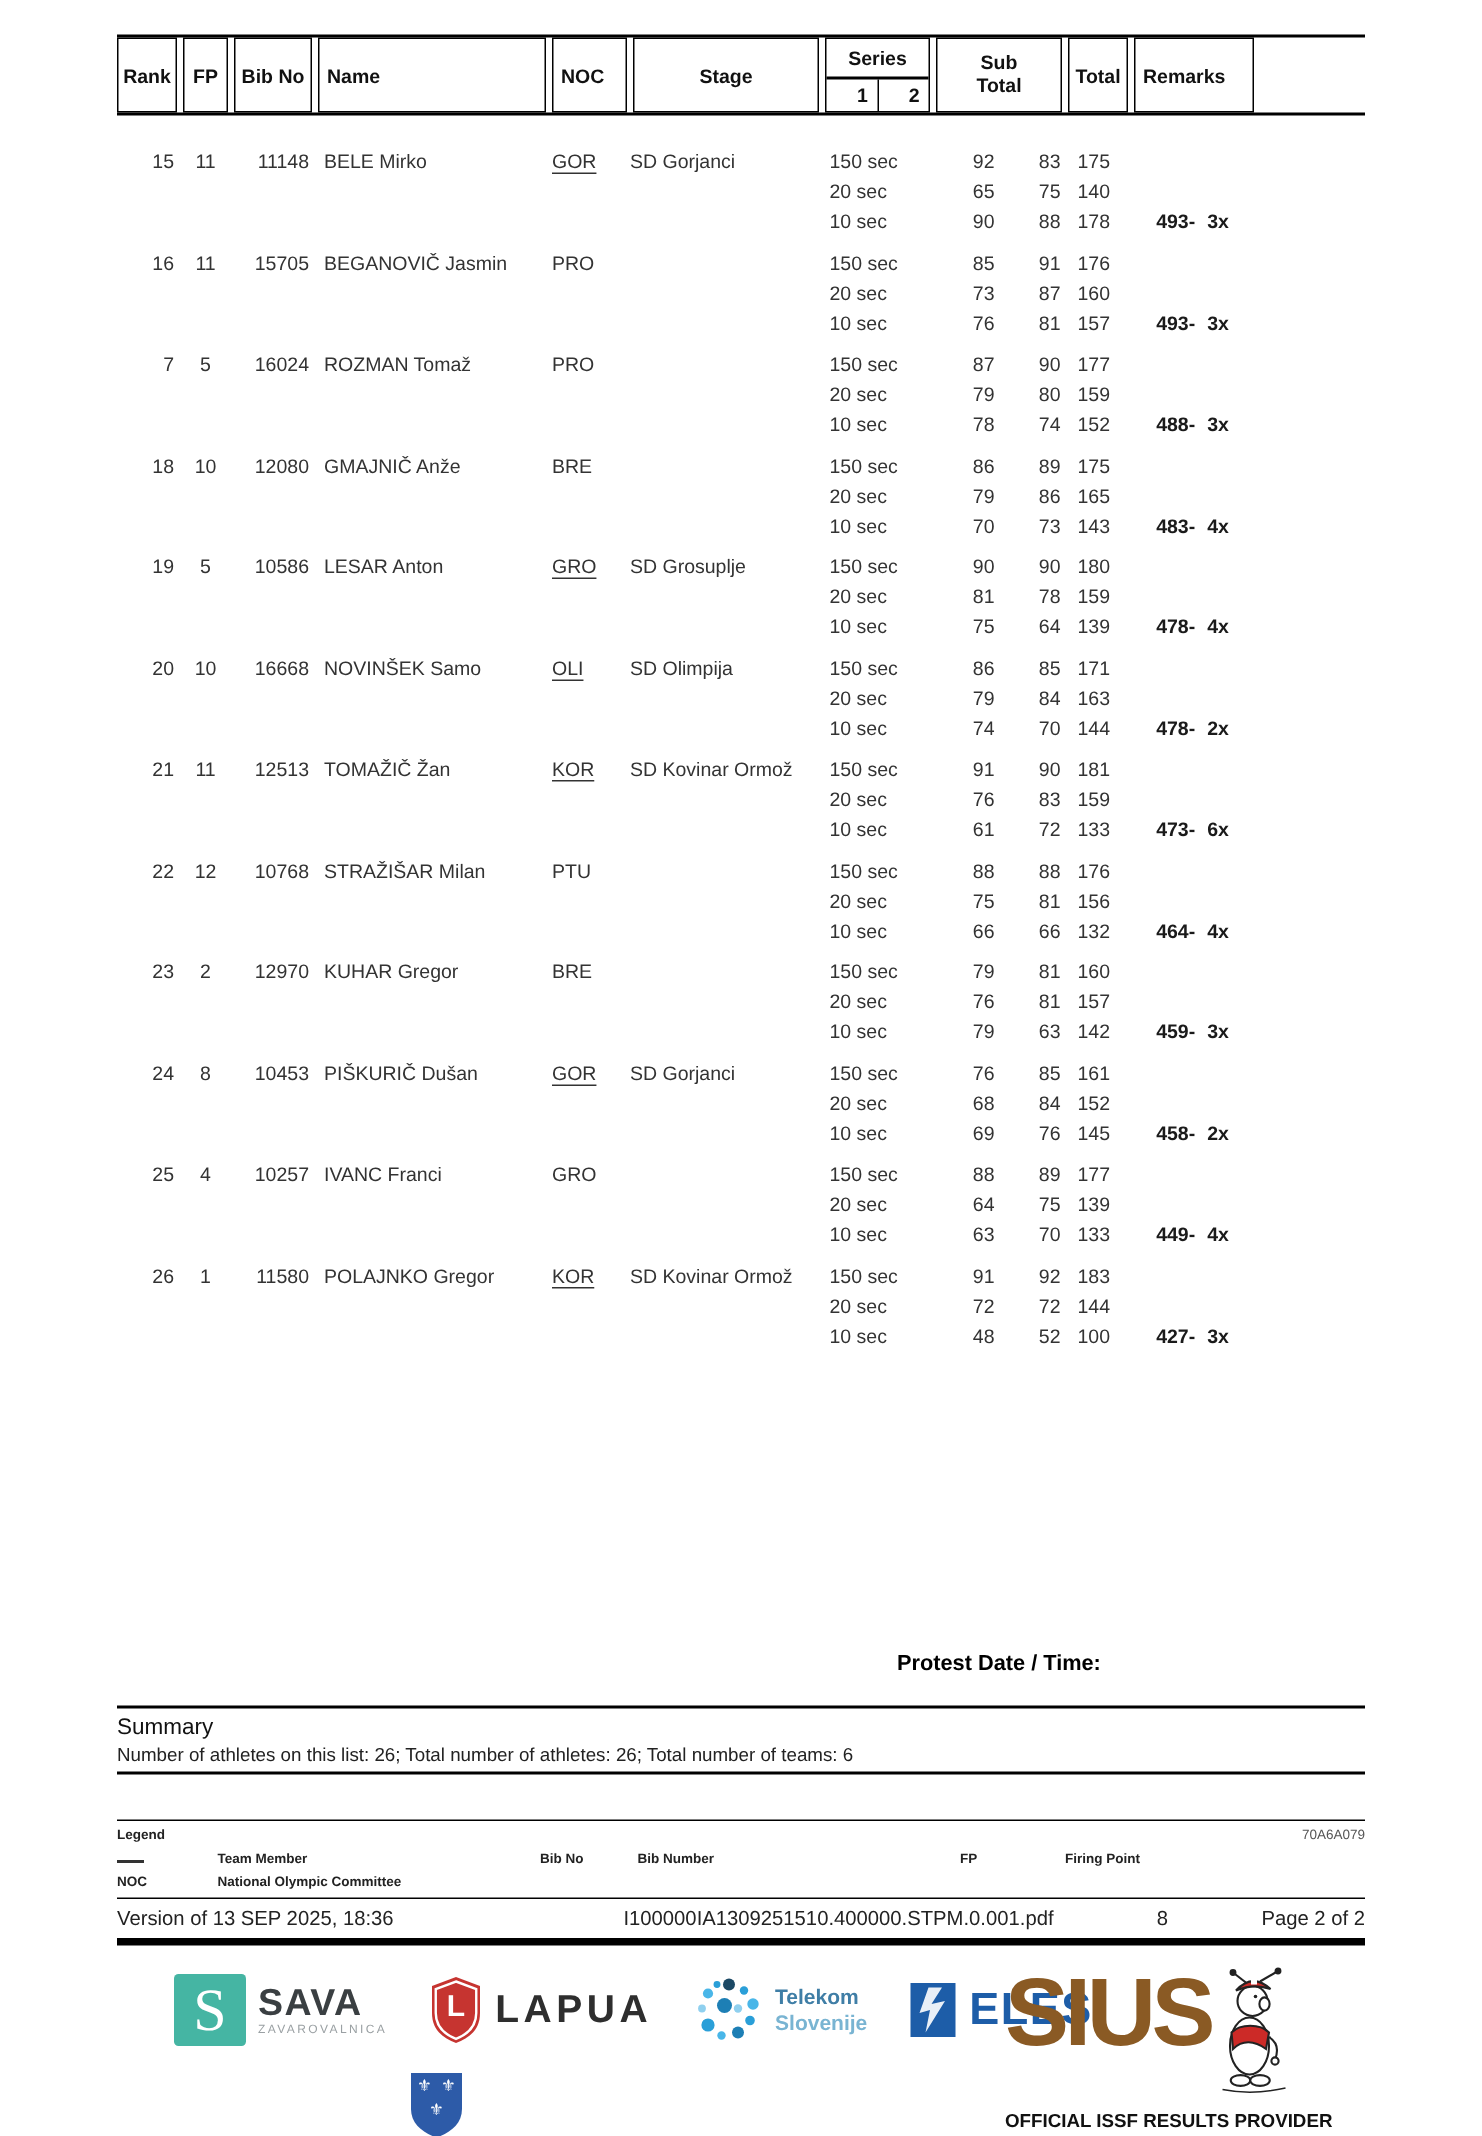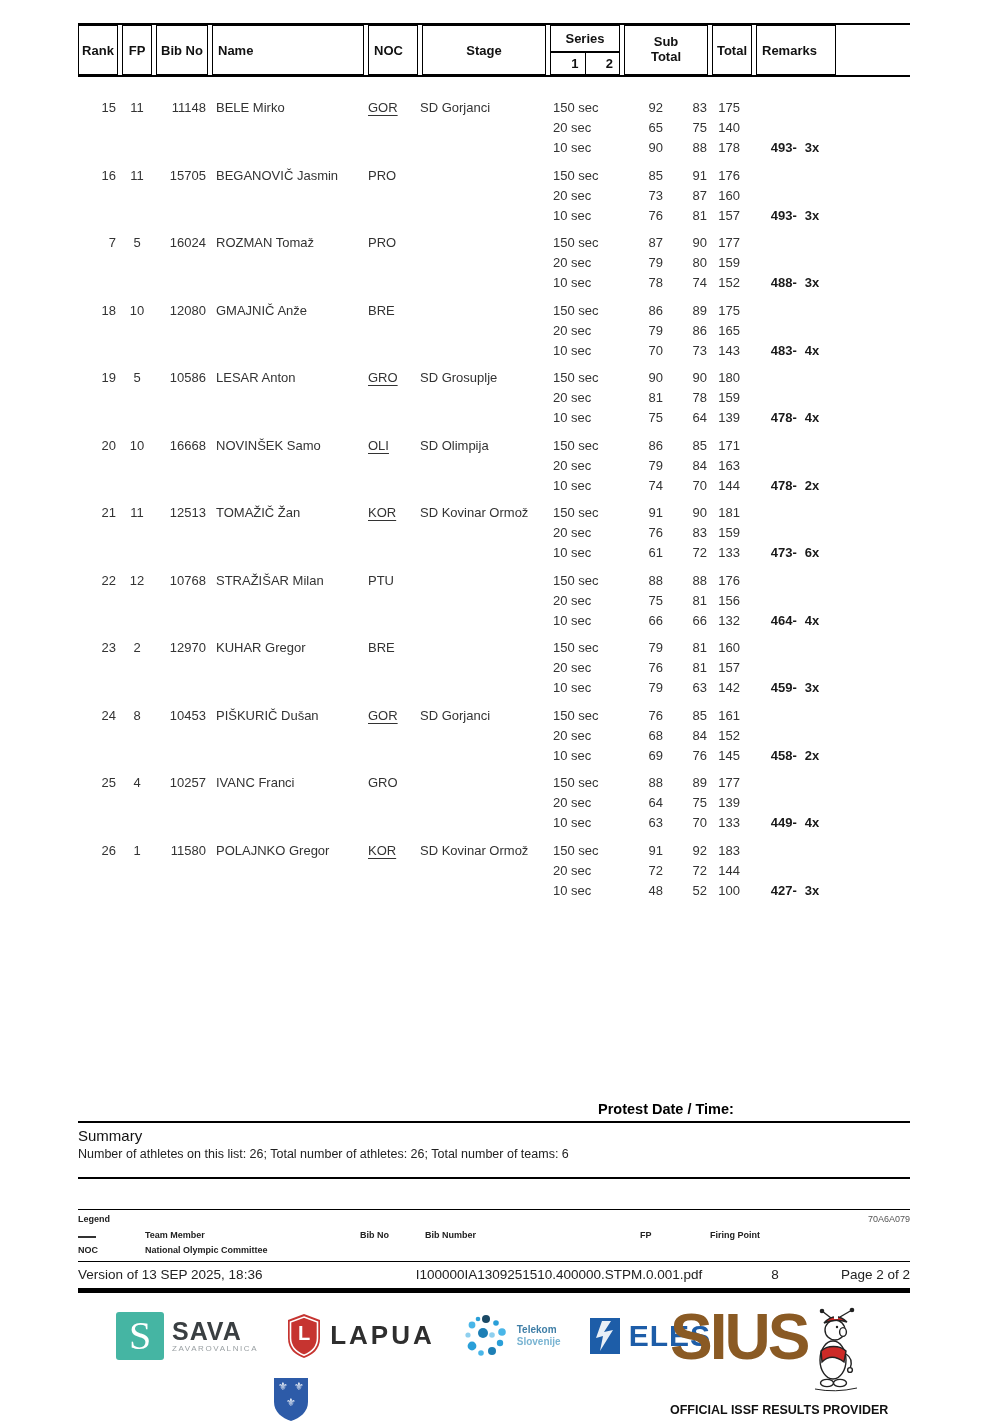--- a/index.html
+++ b/index.html
@@ -43,22 +43,22 @@
   .ctr { text-align:center; }
   .name { padding-left:6px; }
   .noc { padding-left:2px; }
   .stage { padding-left:5px; }
   .s { padding-right:3px; }
   .sub { padding-right:14px; }
   .u { text-decoration:underline; text-underline-offset:3px; }
   .total { font-weight:bold; color:#1a1a1a; display:flex; justify-content:center; gap:8px; }
 
   
-  .protest { margin-top:200px; padding-left:520px; font-size:14.5px; font-weight:bold; color:#000; padding-bottom:4px; }
-  .sum-box { border-top:2.5px solid #000; border-bottom:2px solid #000; padding:4px 0 16px 0; }
+  .protest { margin-top:200px; padding-left:520px; font-size:14.5px; font-weight:bold; color:#000; padding-bottom:20px; }
+  .sum-box { border-top:2.5px solid #000; border-bottom:2px solid #000; padding:4px 0 4px 0; }
   .sum-title { font-size:15px; color:#111; margin-bottom:3px; }
   .sum-text { font-size:12.5px; color:#222; }
 
   .legend-box { margin-top:30px; border-top:1.5px solid #000; border-bottom:1.5px solid #000; padding:4px 0 6px 0; }
   .legend-head { display:flex; justify-content:space-between; font-size:9px; font-weight:bold; color:#222; margin-bottom:6px; }
   .legend-head .code { font-weight:normal; color:#555; }
   .legend-grid { display:grid; grid-template-columns:67px 215px 65px 215px 70px auto; font-size:9px; font-weight:bold; color:#222; row-gap:5px; }
   .lsym { display:inline-block; width:18px; height:8px; border-bottom:2px solid #333; }
 
   .version-row { display:grid; grid-template-columns:300px 1fr 70px 100px; align-items:center; height:26px; font-size:13.5px; color:#222; }
@@ -69,21 +69,21 @@
 
   
   .sponsors { margin-top:12px; display:flex; justify-content:space-between; }
   .sp-left { width:585px; }
   .sp-row1 { display:flex; align-items:center; gap:28px; margin-left:38px; height:62px; }
   .sp-row2 { display:flex; align-items:center; margin-left:125px; margin-top:4px; height:68px; }
   .logo { display:flex; align-items:center; gap:8px; }
   .sava-text .t1 { font-size:25px; font-weight:bold; color:#3a3f42; letter-spacing:1px; line-height:1; }
   .sava-text .t2 { font-size:8px; color:#9aa0a3; letter-spacing:1.6px; }
   .lapua-text { font-size:26px; font-weight:bold; color:#2e2e2e; letter-spacing:3px; }
-  .tel-text { font-size:10px; line-height:1.15; font-weight:bold; }
+  .tel-text { font-size:14px; line-height:1.15; font-weight:bold; }
   .tel-text .t1 { color:#3f7ea6; } .tel-text .t2 { color:#79b4d2; }
   .eles-text { font-size:30px; font-weight:bold; color:#1d5da8; letter-spacing:1px; }
   .therm-bars { display:flex; align-items:flex-end; gap:3px; height:42px; }
   .therm-bars span { width:7px; border-radius:4px; display:inline-block; }
   .therm-text { font-family:"Liberation Serif", serif; font-size:23px; color:#858585; letter-spacing:2px; margin-left:10px; }
   .therm-text i { letter-spacing:0; margin-left:6px; }
   .obcina { display:flex; flex-direction:column; align-items:center; margin-left:58px; }
   .obcina-label { font-size:9px; font-weight:bold; color:#1d2d55; margin-top:2px; }
   .sp-right { width:240px; padding-top:2px; }
   .sius-top { display:flex; align-items:flex-start; }

